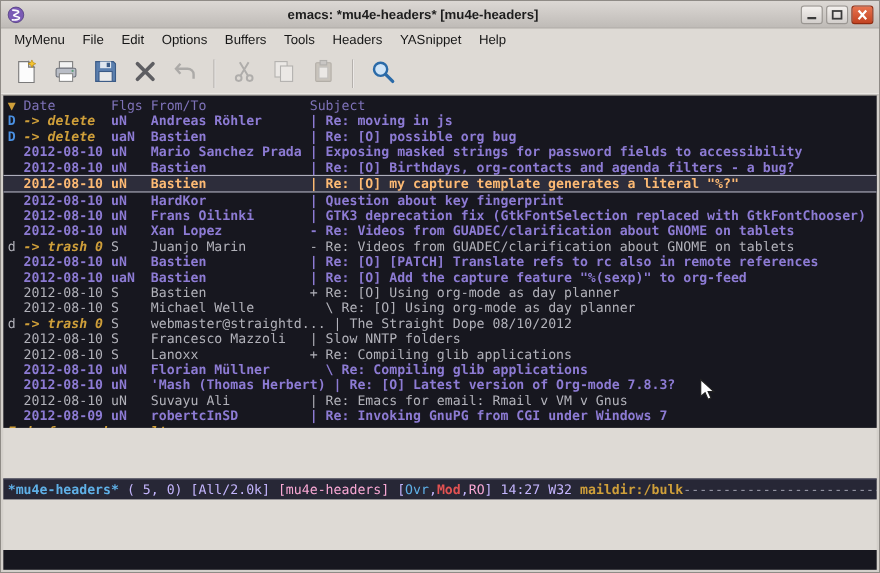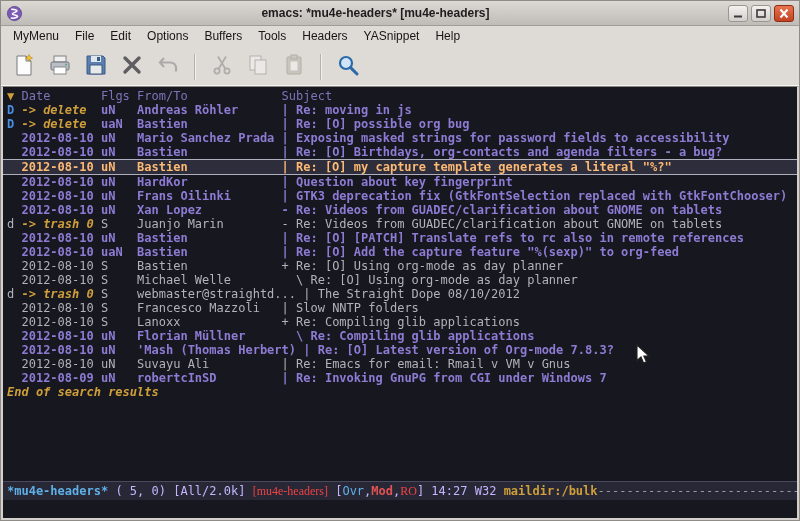--- a/index.html
+++ b/index.html
@@ -33,21 +33,21 @@
              padding-left:8px; gap:6px; border-bottom:1px solid #f6f4f2; flex:0 0 auto; }
   .tb-btn { width:30px; height:30px; display:flex; align-items:center; justify-content:center;
             border-radius:3px; }
   .tb-btn svg { width:24px; height:24px; }
   .tb-btn.disabled { opacity:.4; filter:grayscale(.8); }
   .tb-sep { width:2px; height:26px; background:#b4b0ac; border-right:1px solid #f2f0ee; margin:0 5px; }
 
   
   .frame { flex:1; display:flex; flex-direction:column; border-left:2px solid #d4d0cb;
            border-right:2px solid #d4d0cb; border-bottom:2px solid #d4d0cb;
-           border-top:1px solid #89857f; min-height:0; }
+           border-top:1px solid #89857f; min-height:0;gap:46px; }
 
   .buffer { flex:1; background:#17171f; overflow:hidden; padding-top:2px; }
   .line { height:14px; line-height:14px; font-size:12px; white-space:pre; padding-left:4px; }
   .header-line { color:#7e72b8; }
   .row.current { background:#2d2d3b; border-top:1px solid #aeaebc; border-bottom:1px solid #aeaebc;
                  height:16px; }
   .end-line { color:#cf9f3a; font-style:italic; font-weight:bold; }
 
   .seg { white-space:pre; }
   .unread  { color:#8d7bd4; font-weight:bold; }
@@ -60,21 +60,21 @@
   .hdrtri  { color:#cf9f3a; }
 
   
   .modeline { height:19px; flex:0 0 auto; background:#272736; border-top:1px solid #4a4a5e;
               display:flex; align-items:center; padding-left:4px; font-size:12px;
               white-space:pre; overflow:hidden; }
   .ml      { color:#c4b5fd; }
   .mlbuf   { color:#5fb0e7; font-weight:bold; }
   .mlcyan  { color:#5fb0e7; }
   .mlred   { color:#e25252; font-weight:bold; }
-  .mlamber { color:#ef4444;font-family:Liberation Serif, serif; }
+  .mlamber { color:#f9a8d4; }
   .mlamberb{ color:#cf9f3a; font-weight:bold; }
   .mldash  { color:#9a9aa8; }
 
   .echo { height:18px; flex:0 0 auto; background:#17171f; }
 
   .mouse-cursor { position:absolute; left:633px; top:343px; z-index:50; pointer-events:none; }
 </style>
 </head>
 <body>
 

